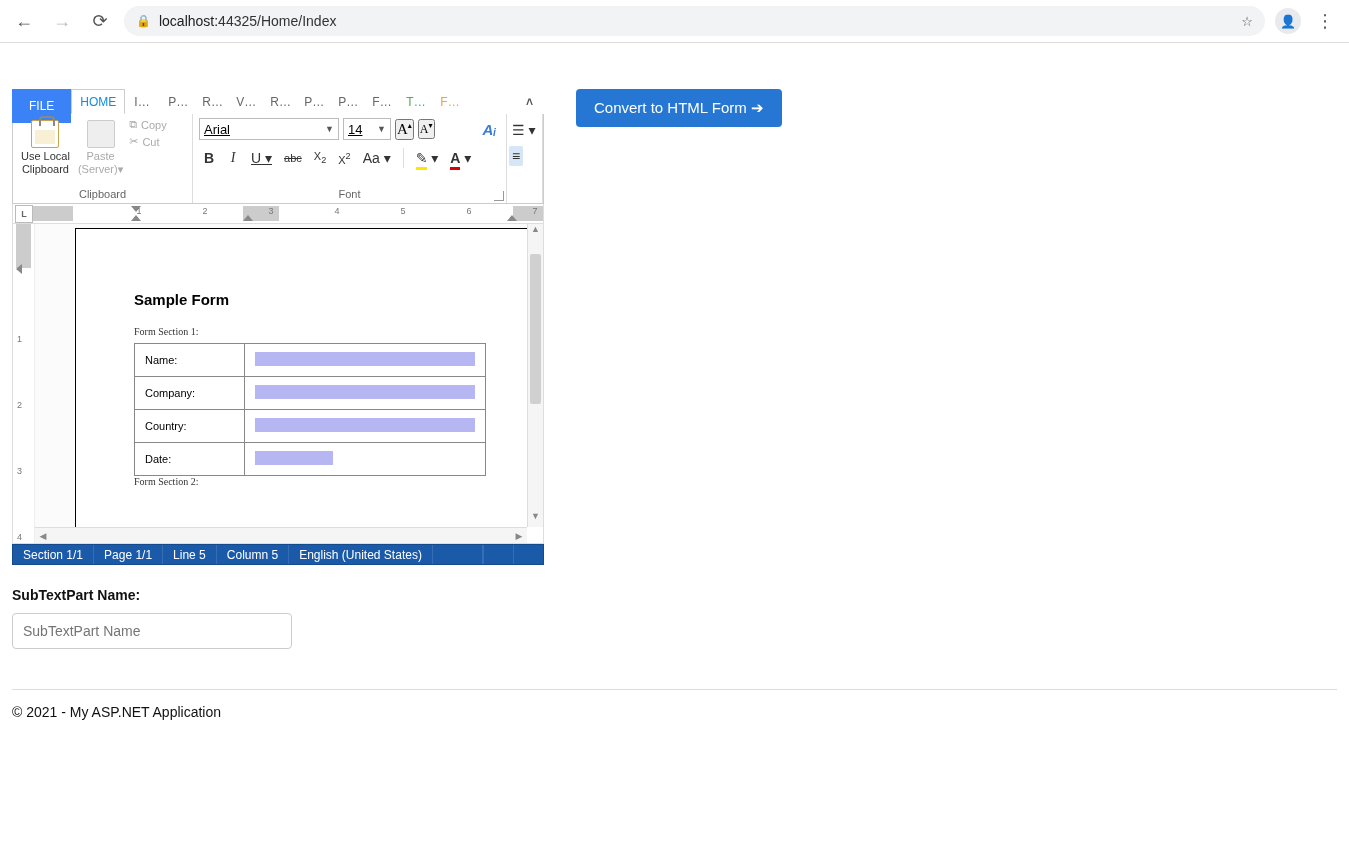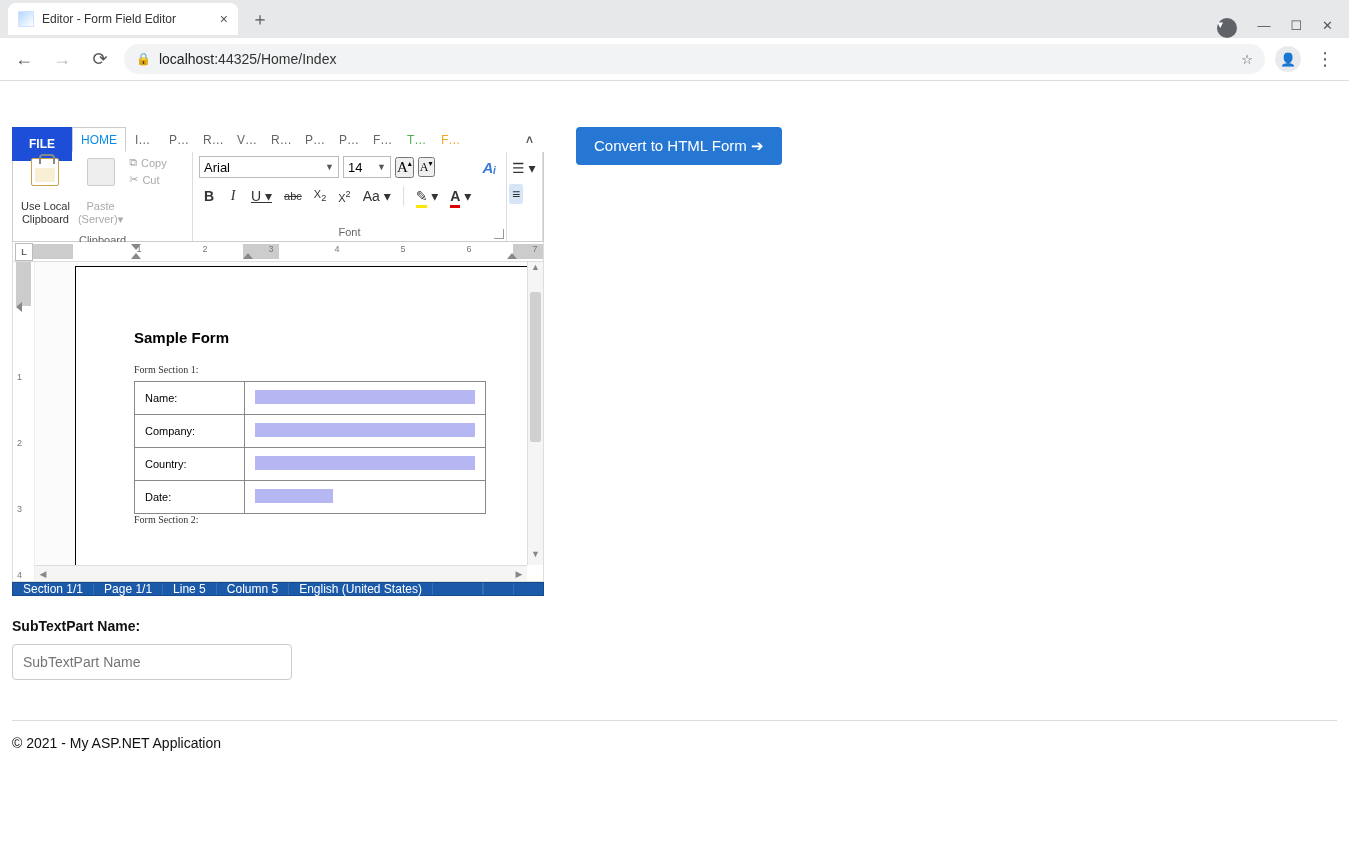--- a/index.html
+++ b/index.html
@@ -28,43 +28,43 @@
 .chevc { width:20px; height:20px; border-radius:50%; background:#5f6368; color:#fff; display:flex; align-items:center; justify-content:center; font-size:11px; }
 
 
 .page { padding: 46px 12px 12px; display:flex; gap: 32px; align-items:flex-start; }
 
 
 .editor { width: 532px; border: 0; }
 
 .menubar { display:flex; align-items:stretch; height: 25px; background:#fff; }
 .menubar .menu-item { padding: 0 8px; font-size:12px; display:flex; align-items:center; border:1px solid transparent; color:#666; cursor:pointer; white-space:nowrap; overflow:hidden; }
-.menubar .file { background:#1d4ed8; color:#fff; padding:16px 16px; font-weight:700; }
+.menubar .file { background:#3b82f6; color:#fff; padding:16px 16px; font-weight:400; }
 .menubar .home { color:#0c8ce9; border:1px solid #ccc; border-bottom:1px solid #fff; background:#fff; }
 .menubar .collapse { margin-left:auto; font-weight:bold; color:#555; padding:0 10px; }
 
 .ribbon { display:flex; border:1px solid #ccc; border-top:none; background:#fff; height: 90px; }
 .ribbon-group { border-right:1px solid #ddd; display:flex; flex-direction:column; position:relative; }
 .ribbon-group-content { flex:1; display:flex; align-items:flex-start; padding: 4px 6px; gap:4px; }
 .ribbon-group-label { font-size:11px; color:#666; text-align:center; height:18px; line-height:18px; border-top:0; position:relative; }
 .ribbon-group-label .launcher { position:absolute; right:2px; bottom:2px; width:10px; height:10px; border:1px solid #999; border-left:none; border-top:none; }
 
-.big-btn { display:flex; flex-direction:column; align-items:center; font-size:11px; color:#333; padding:2px; cursor:pointer; text-align:center; line-height:1.15; gap:14px; }
+.big-btn { display:flex; flex-direction:column; align-items:center; font-size:11px; color:#333; padding:2px; cursor:pointer; text-align:center; line-height:1.15; gap:2px; }
 .big-btn.disabled { color:#aaa; }
 .clip-icon { width:28px; height:28px; background:#fff; border:1px solid #c8a24c; position:relative; border-radius:2px; }
 .clip-icon::before { content:""; position:absolute; top:-5px; left:7px; width:12px; height:8px; border:2px solid #888; border-bottom:none; border-radius:4px 4px 0 0; }
 .clip-icon::after { content:""; position:absolute; bottom:3px; left:3px; right:3px; height:14px; background:#f8efd4; }
 .paste-icon { width:28px; height:28px; background:#eee; border:1px solid #ccc; position:relative; border-radius:2px; }
 
 .small-btns { display:flex; flex-direction:column; gap:4px; }
 .small-btn { display:flex; align-items:center; gap:4px; font-size:11px; color:#aaa; cursor:pointer; }
 
 .font-group .row { display:flex; gap:4px; align-items:center; }
 .combo { height:22px; border:1px solid #bbb; background:#fff; display:flex; align-items:center; padding:0 4px; }
-.combo .combo-label { flex:1; font-size:13px; }
+.combo .combo-label { flex:1; font-size:13px;text-decoration:underline; }
 .combo.font-name { width:140px; }
 .combo.font-size { width:48px; }
 .combo .caret { margin-left:4px; font-size:9px; color:#555; }
 .r2 button { background:none; border:none; padding:2px 4px; cursor:pointer; font-size:14px; color:#333; min-width:20px; }
 .r2 { margin-top:4px; }
 .r2 .bold { font-weight:bold; }
 .r2 .italic { font-style:italic; font-family:Georgia,serif; }
 .r2 .under { text-decoration:underline; }
 .r2 .strike { text-decoration:line-through; font-size:11px; }
 .r2 .sub { font-size:11px; }
@@ -99,21 +99,21 @@
 .doc-title { font-size:15px; font-weight:bold; margin-bottom:18px; color:#000; font-family:Arial; }
 .sect-label { font-size:10px; color:#333; margin-bottom:6px;font-family:Liberation Serif, serif; }
 .form-table { width:100%; border-collapse:collapse; font-size:11px; }
 .form-table td { border:1px solid #888; padding:8px 10px; }
 .form-table td.lbl { width:36%; color:#000; }
 .ffield { display:inline-block; height:14px; background:#b6b6f2; }
 .ffield.w-long { width:220px; }
 .ffield.w-date { width:78px; }
 .sect2 { }
 
-.statusbar { display:flex; height:14px; background:#1a5aa9; color:#fff; font-size:12px; align-items:stretch; border:1px solid #154a8c; }
+.statusbar { display:flex; height:21px; background:#1a5aa9; color:#fff; font-size:12px; align-items:stretch; border:1px solid #154a8c; }
 .statusbar .cell { padding:0 10px; border-right:1px solid #356fb3; display:flex; align-items:center; }
 .statusbar .spacer { flex:1; }
 .statusbar .endblocks { display:flex; }
 .statusbar .endblocks span { width:30px; border-left:1px solid #356fb3; }
 
 
 .convert-btn { background:#2577d3; color:#fff; border:none; padding:10px 18px; font-size:15px; border-radius:4px; cursor:pointer; display:inline-flex; align-items:center; gap:6px; }
 
 
 .below { padding: 10px 12px; }
@@ -122,36 +122,20 @@
 .insert-btn { margin-top:24px; background:#2577d3; color:#fff; border:none; padding:10px 18px; font-size:15px; border-radius:4px; cursor:pointer; }
 
 hr.divider { margin:30px 12px 14px; border:none; border-top:1px solid #ddd; }
 .footer { padding:0 12px 20px; color:#111; font-size:14px; }
 
 </style>
 </head>
 <body>
 
 <div class="browser-chrome">
-  <div class="titlebar">
-    <div class="tabs-row">
-      <div class="tab">
-        <span class="favicon"></span>
-        <span>Editor - Form Field Editor</span>
-        <span class="close">×</span>
-      </div>
-      <div class="newtab-btn">＋</div>
-    </div>
-    <div class="wincontrols">
-      <span class="chevc">▾</span>
-      <span>—</span>
-      <span>☐</span>
-      <span>✕</span>
-    </div>
-  </div>
   <div class="addr-row">
     <div class="nav-btn">←</div>
     <div class="nav-btn disabled">→</div>
     <div class="nav-btn">⟳</div>
     <div class="addr-bar">
       <span class="lock">🔒</span>
       <span class="url"><span class="host">localhost:</span><span>44325/Home/Index</span></span>
       <span class="star">☆</span>
     </div>
     <div class="right-icons">

